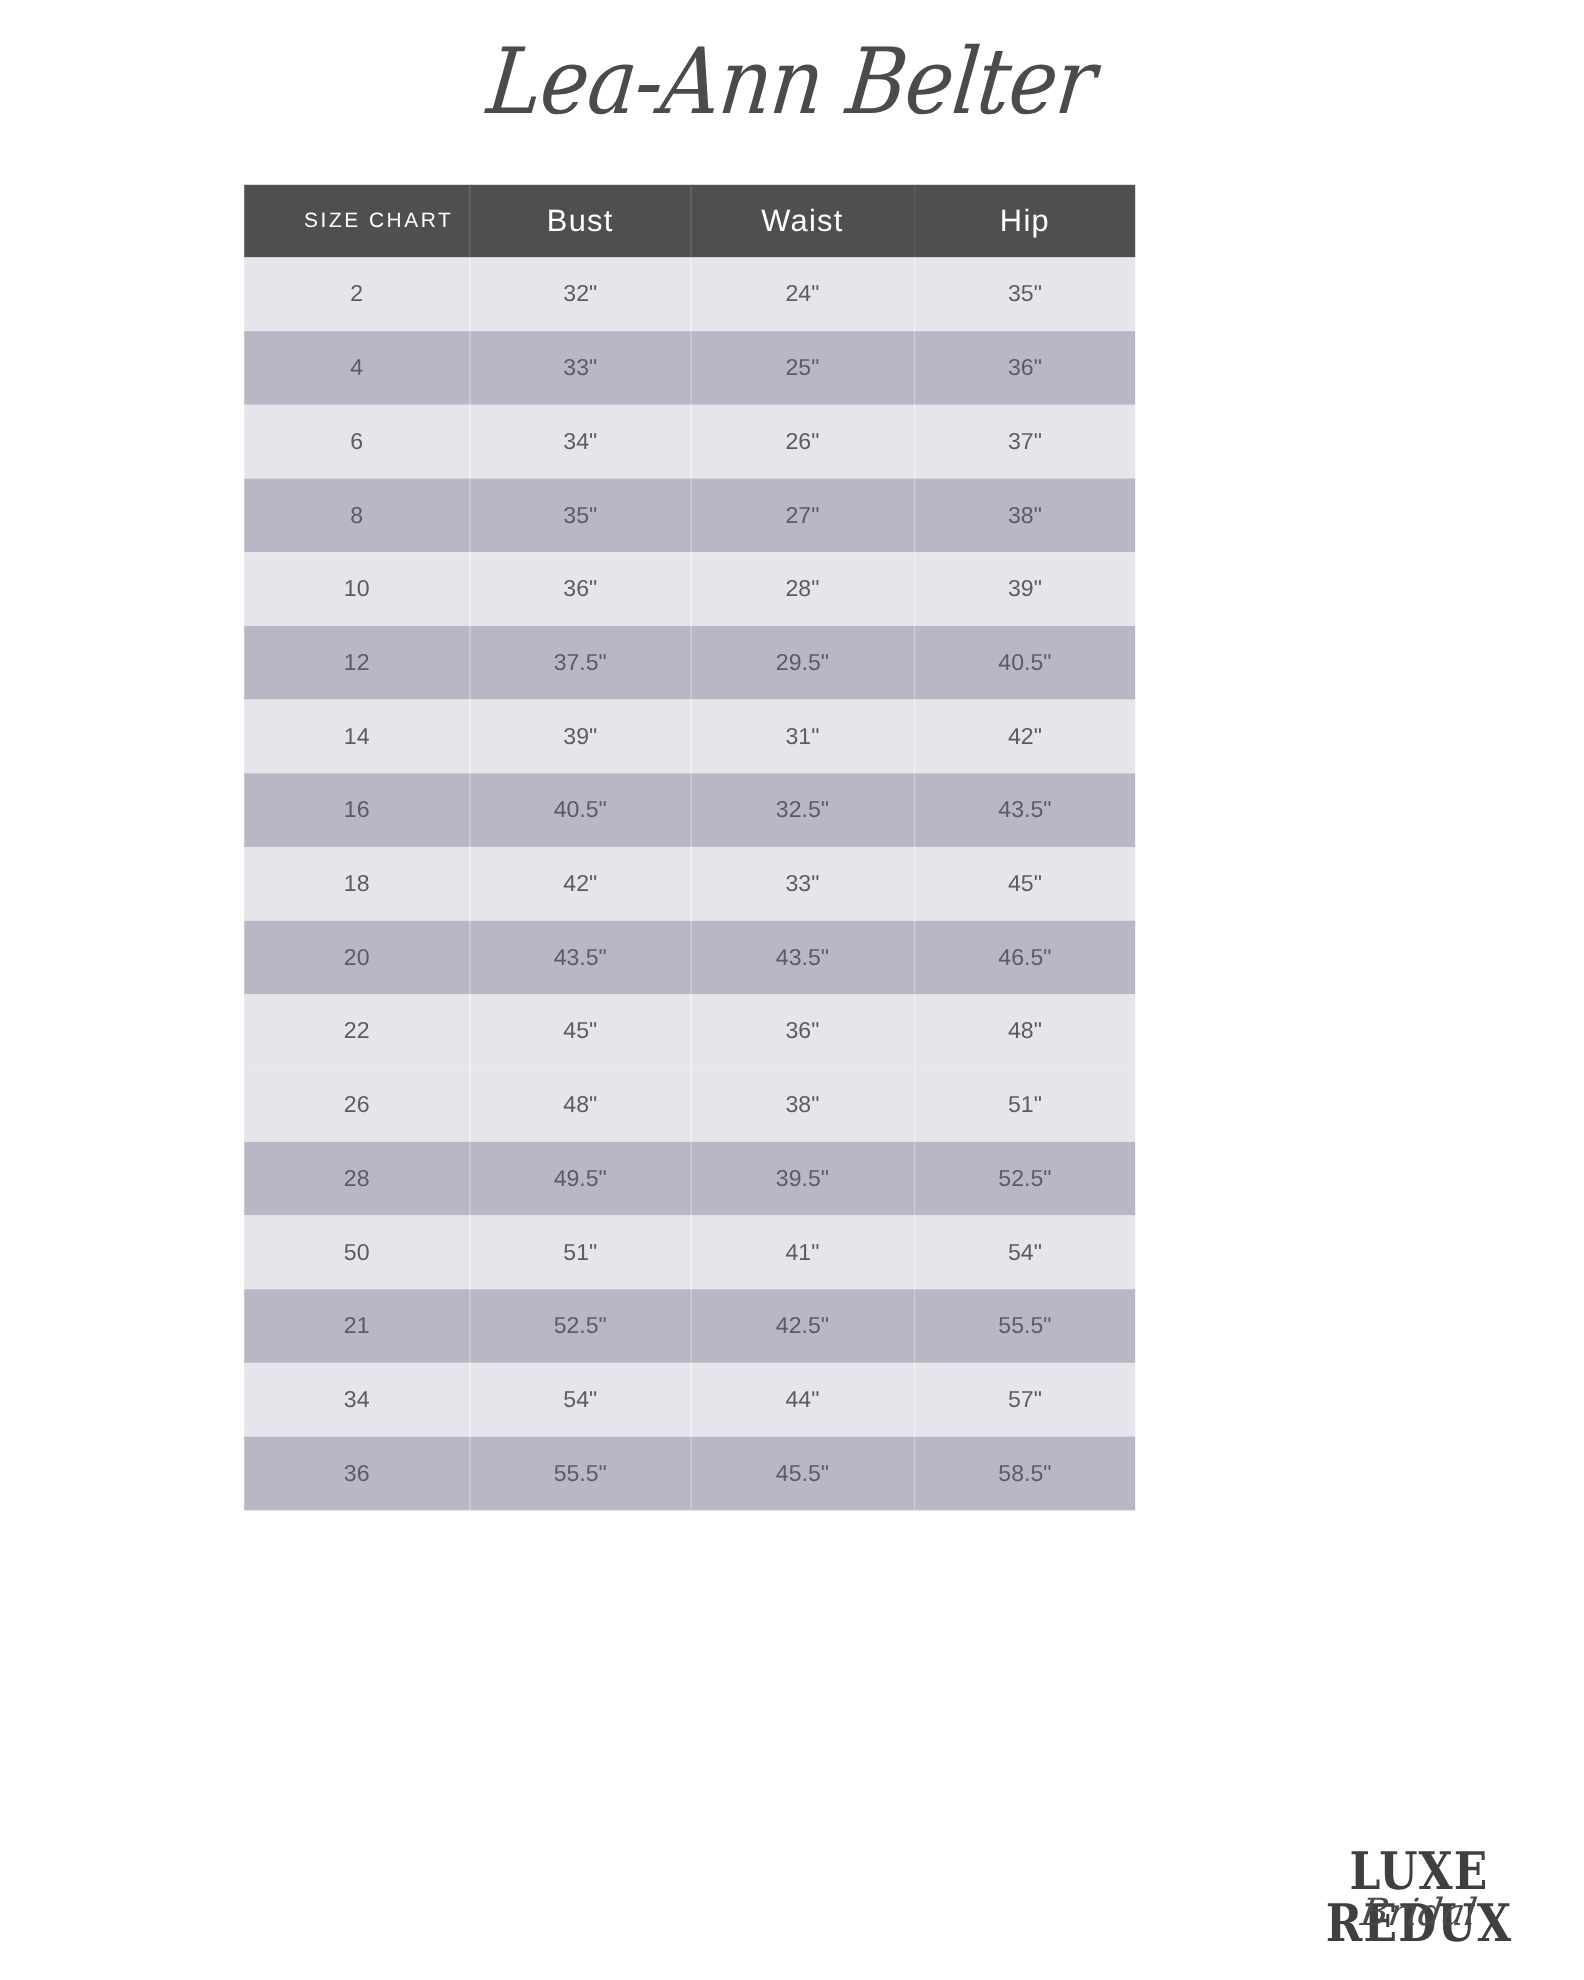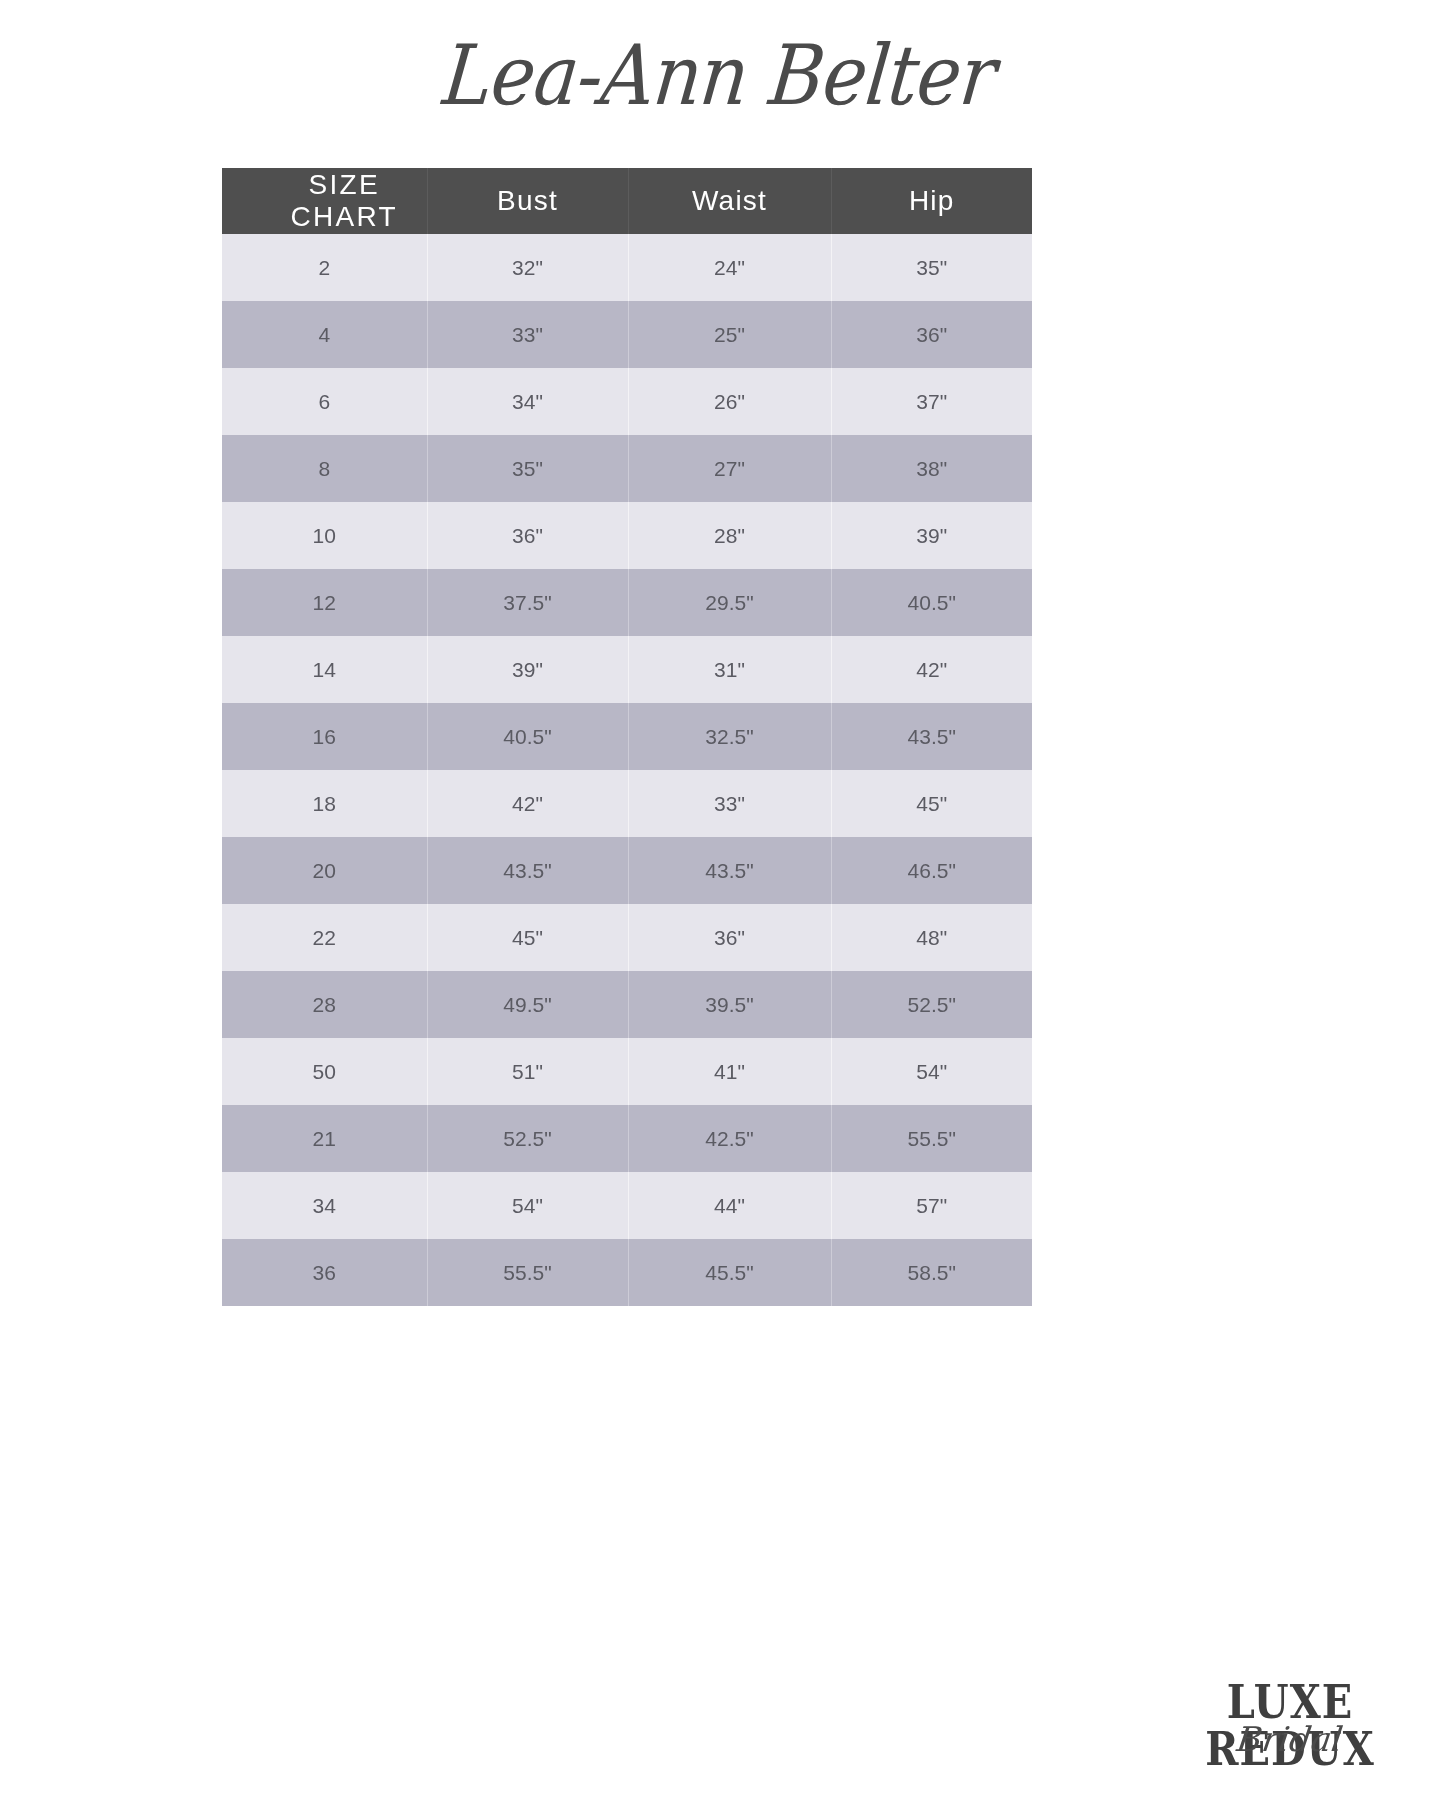--- a/index.html
+++ b/index.html
@@ -66,21 +66,21 @@
     height: 66px;
     font-weight: 400;
     font-size: 21px;
     text-align: center;
     vertical-align: middle;
     border-right: 1px solid #5c5c5c;
     padding: 0;
   }
   thead th:last-child { border-right: none; }
   thead th.th-size {
-    font-size: 28px;
+    font-size: 19px;
     letter-spacing: 2.3px;
     padding-left: 40px;
   }
   thead th.th-measure {
     font-size: 28px;
     letter-spacing: 1.2px;
   }
 
   tbody td {
     height: 67px;
@@ -230,20 +230,26 @@
             <td>43.5"</td>
             <td>43.5"</td>
             <td>46.5"</td>
           </tr>
           <tr class="row-light">
             <td>22</td>
             <td>45"</td>
             <td>36"</td>
             <td>48"</td>
           </tr>
+          <tr class="row-light">
+            <td>26</td>
+            <td>48"</td>
+            <td>38"</td>
+            <td>51"</td>
+          </tr>
           <tr class="row-dark">
             <td>28</td>
             <td>49.5"</td>
             <td>39.5"</td>
             <td>52.5"</td>
           </tr>
           <tr class="row-light">
             <td>50</td>
             <td>51"</td>
             <td>41"</td>

